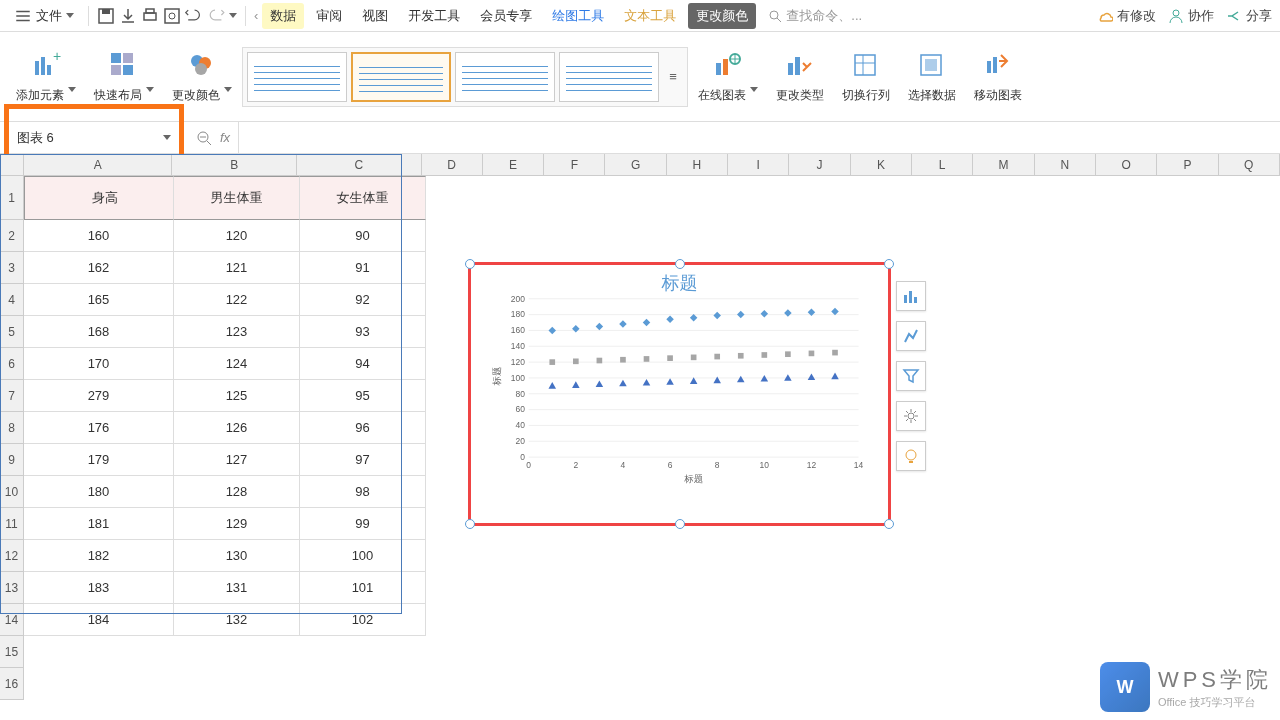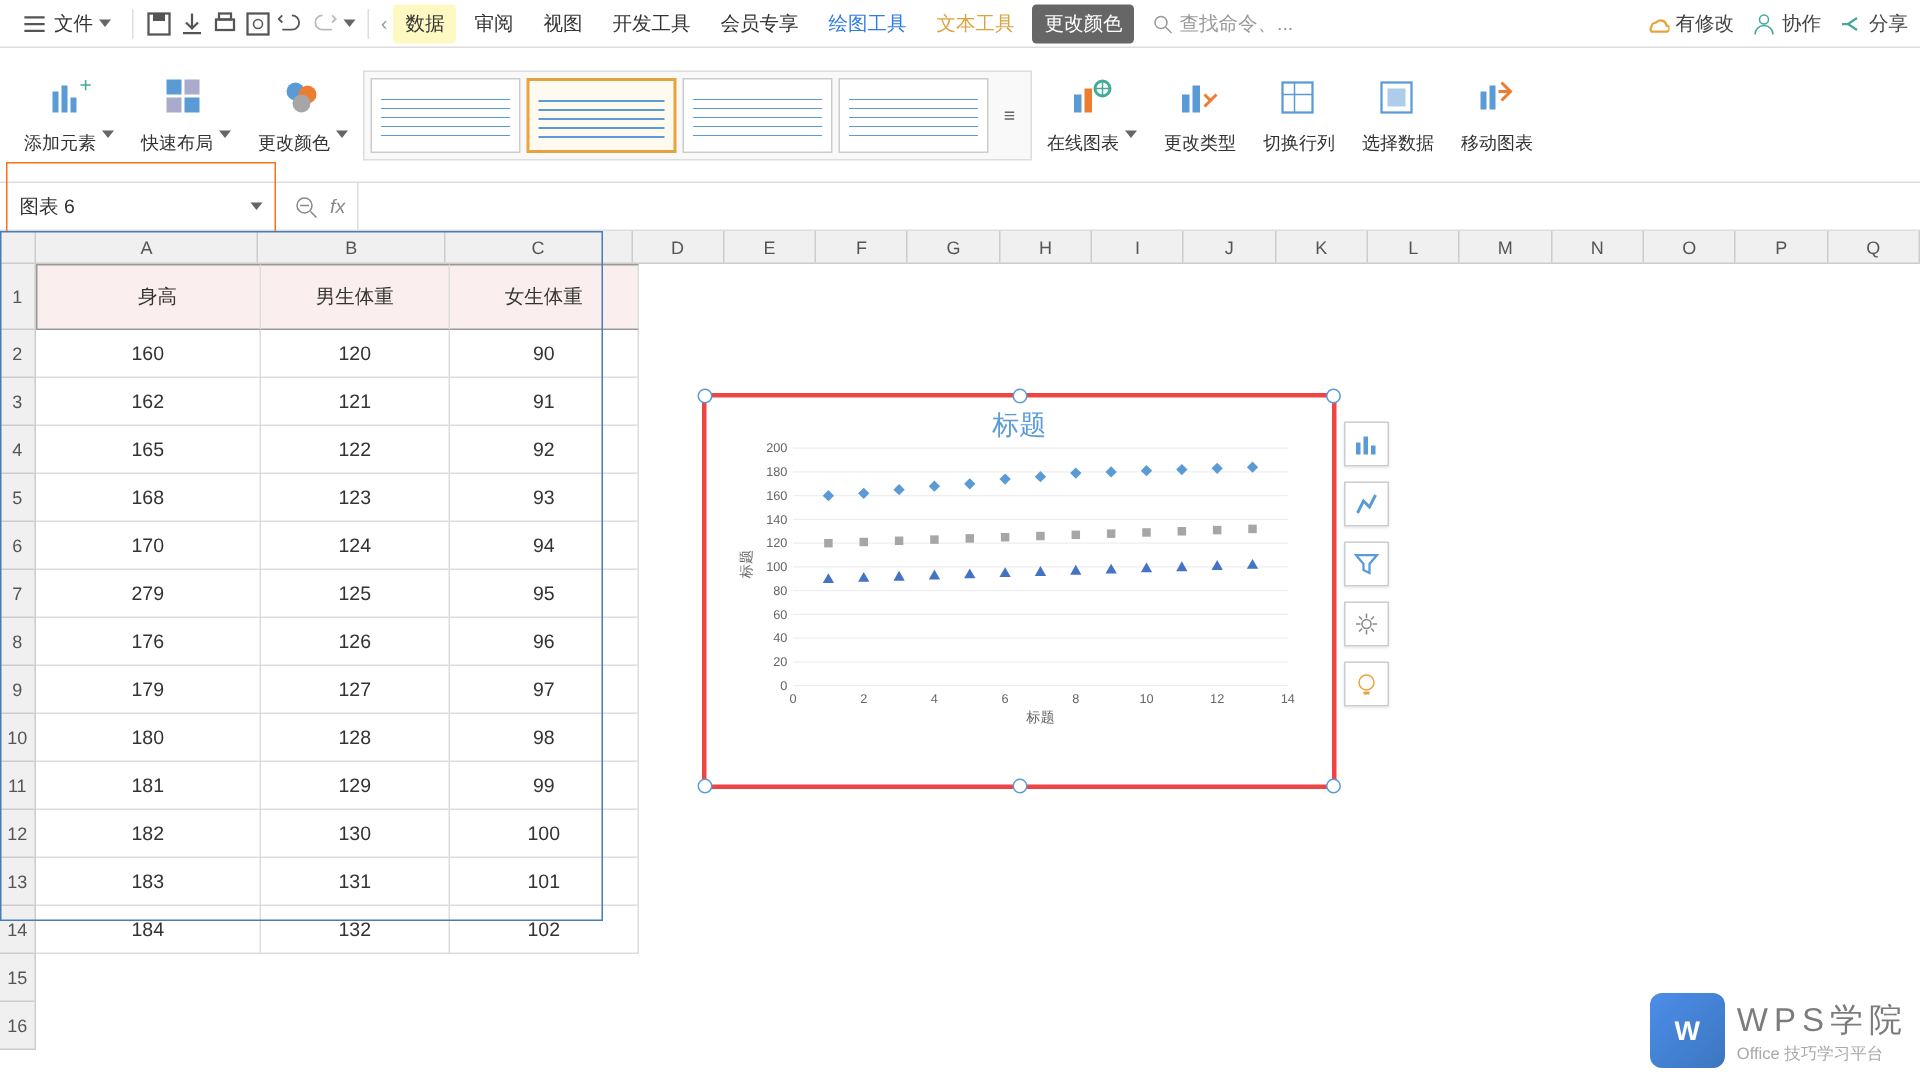--- a/index.html
+++ b/index.html
@@ -22,21 +22,21 @@
 .rbtn-label{font-size:12px;display:flex;align-items:flex-start;gap:4px}
 .style-gallery{display:flex;gap:4px;padding:4px;background:#f9f9f9;border:1px solid #ddd}
 .style-thumb{width:100px;height:50px;border:1px solid #ccc;background:#fff;cursor:pointer;position:relative}
 .style-thumb.sel{border:2px solid #e8a33e;background:#fffaf0}
 .style-thumb::after{content:"";position:absolute;top:8px;left:6px;right:6px;height:34px;background:repeating-linear-gradient(to bottom,transparent 0,transparent 5px,#5b9bd5 5px,#5b9bd5 6px)}
 .gallery-more{width:20px;display:flex;align-items:center;justify-content:center;color:#666;cursor:pointer}
 .side-panel{display:flex;flex-direction:column;gap:6px;padding-left:8px;border-left:1px solid #ddd;margin-left:auto;height:80px;justify-content:center;min-width:180px}
 .side-row{display:flex;align-items:center;gap:6px;font-size:12px}
 .side-select{border:1px solid #ccc;padding:2px 6px;background:#fff;min-width:140px}
 .formula-bar{height:32px;display:flex;align-items:center;border-bottom:1px solid #ddd}
-.name-box{width:180px;border:1px solid #f97316;margin:2px 4px;padding:20px 8px;display:flex;align-items:center;justify-content:space-between}
+.name-box{width:180px;border:5px solid #f97316;margin:2px 4px;padding:20px 8px;display:flex;align-items:center;justify-content:space-between}
 .fx-icons{display:flex;align-items:center;gap:8px;padding:0 8px;color:#888}
 .fx-input{flex:1;border-left:1px solid #ddd;height:100%;padding:0 8px}
 .grid{position:relative;height:calc(720px - 154px);overflow:hidden}
 .corner{position:absolute;top:0;left:0;width:24px;height:22px;background:#f0f0f0;border-right:1px solid #ccc;border-bottom:1px solid #ccc}
 .col-headers{position:absolute;top:0;left:24px;right:0;height:22px;display:flex;background:#f0f0f0;border-bottom:1px solid #ccc}
 .col-h{border-right:1px solid #ccc;display:flex;align-items:center;justify-content:center;font-size:12px;color:#555}
 .row-headers{position:absolute;top:22px;left:0;width:24px;background:#f0f0f0;border-right:1px solid #ccc}
 .row-h{height:32px;display:flex;align-items:center;justify-content:center;font-size:12px;color:#555;border-bottom:1px solid #ccc}
 .row-h.r1{height:44px}
 .cells{position:absolute;top:22px;left:24px}

